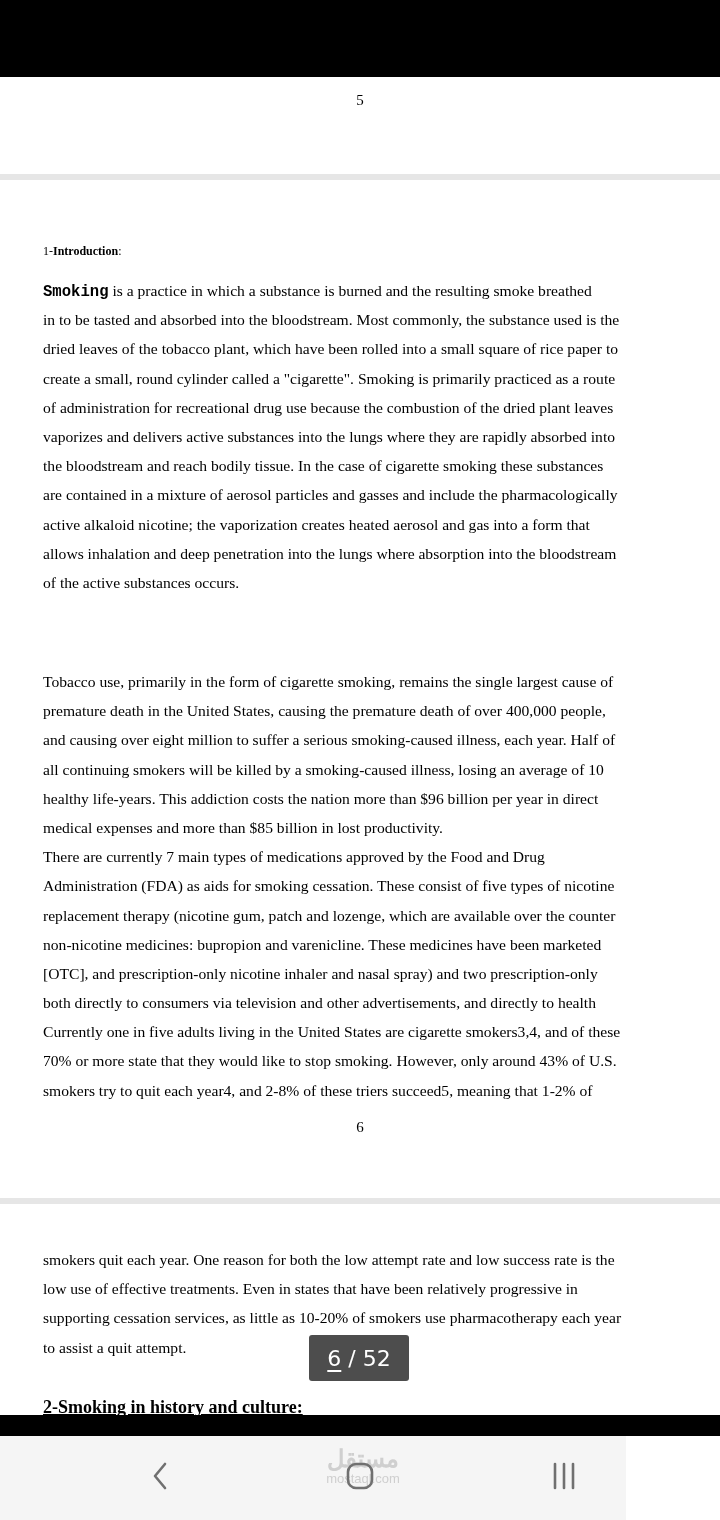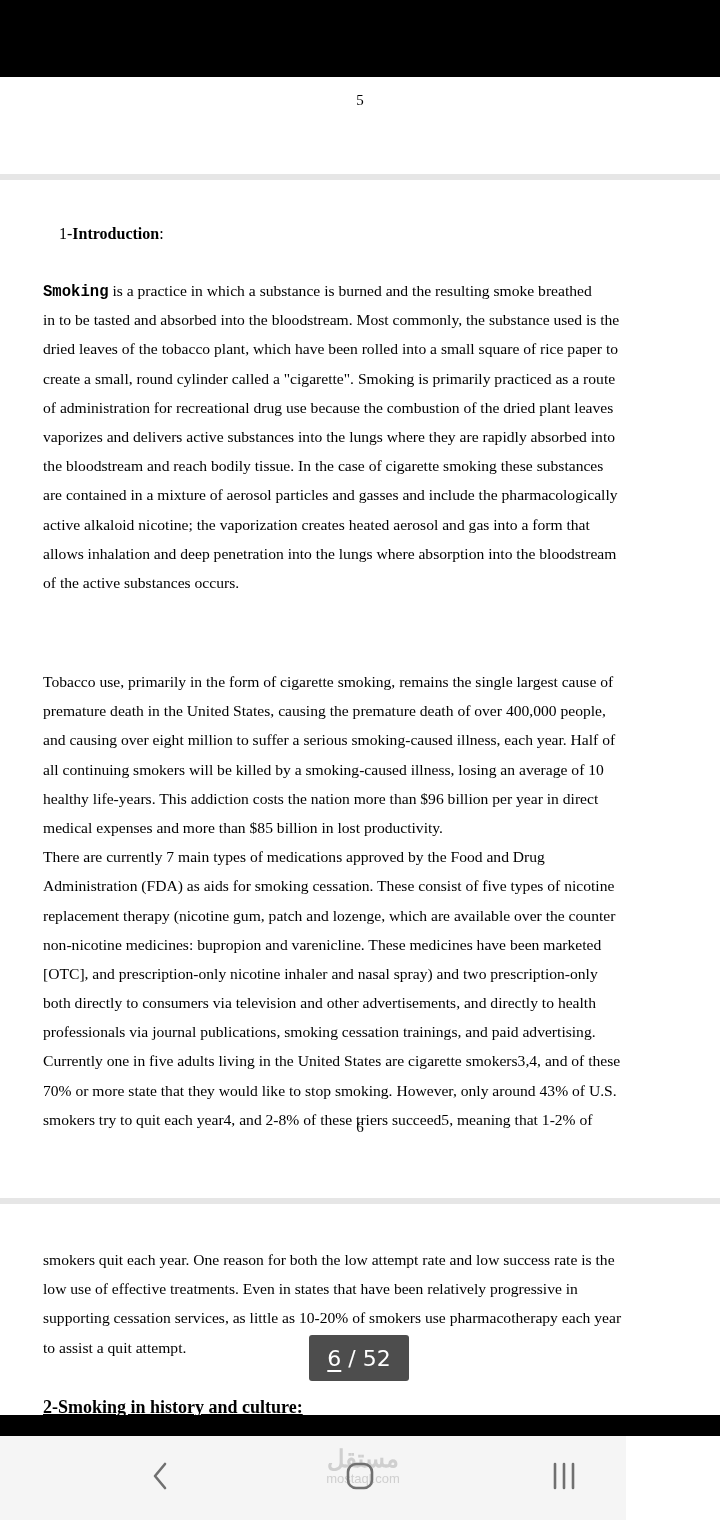--- a/index.html
+++ b/index.html
@@ -1,20 +1,20 @@
 <!DOCTYPE html>
 <html><head>
 <meta charset="utf-8">
 <style>
   html,body{margin:0;padding:0;}
   body{width:720px;height:1520px;position:relative;overflow:hidden;background:#ffffff;font-family:"Liberation Serif",serif;color:#000;}
   .status-bar{position:absolute;left:0;top:0;width:720px;height:77px;background:#000;}
   .page-num{position:absolute;left:0;width:720px;text-align:center;font-family:"Liberation Serif",serif;font-size:15px;}
   .sep{position:absolute;left:0;width:720px;height:6px;background:#e6e6e6;}
-  .heading{position:absolute;left:59px;font-size:16px;}
+  .heading{position:absolute;left:43px;font-size:12px;margin-top:19px;}
   .heading b{font-weight:bold;}
   .para{position:absolute;left:43px;width:640px;font-size:15.6px;line-height:29.2px;white-space:nowrap;}
   .para .line{display:block;height:29.2px;}
   .bold-sans{font-family:Liberation Mono, monospace;font-weight:bold;}
   .page-indicator{position:absolute;left:309px;top:1335px;width:100px;height:46px;background:#4d4d4d;border-radius:3px;color:#fff;font-family:"DejaVu Sans",sans-serif;font-size:22px;display:flex;align-items:center;justify-content:center;}
   .page-indicator .cur{text-decoration:underline;text-underline-offset:4px;}
   .heading2{position:absolute;left:43px;top:1397px;font-size:18px;font-weight:bold;text-decoration:underline;height:18px;overflow:hidden;}
   .black-band{position:absolute;left:0;top:1415px;width:720px;height:21px;background:#000;}
   .nav-bar{position:absolute;left:0;top:1436px;width:626px;height:84px;background:#f5f5f5;}
   .nav-btn{position:absolute;top:18px;width:60px;height:44px;display:flex;align-items:center;justify-content:center;}
@@ -52,21 +52,20 @@
   <span class="line">and causing over eight million to suffer a serious smoking-caused illness, each year. Half of</span>
   <span class="line">all continuing smokers will be killed by a smoking-caused illness, losing an average of 10</span>
   <span class="line">healthy life-years. This addiction costs the nation more than $96 billion per year in direct</span>
   <span class="line">medical expenses and more than $85 billion in lost productivity.</span>
   <span class="line">There are currently 7 main types of medications approved by the Food and Drug</span>
   <span class="line">Administration (FDA) as aids for smoking cessation. These consist of five types of nicotine</span>
   <span class="line">replacement therapy (nicotine gum, patch and lozenge, which are available over the counter</span>
   <span class="line">non-nicotine medicines: bupropion and varenicline. These medicines have been marketed</span>
   <span class="line">[OTC], and prescription-only nicotine inhaler and nasal spray) and two prescription-only</span>
   <span class="line">both directly to consumers via television and other advertisements, and directly to health</span>
-  <span class="line">professionals via journal publications, smoking cessation trainings, and paid advertising.</span>
   <span class="line">Currently one in five adults living in the United States are cigarette smokers3,4, and of these</span>
   <span class="line">70% or more state that they would like to stop smoking. However, only around 43% of U.S.</span>
   <span class="line">smokers try to quit each year4, and 2-8% of these triers succeed5, meaning that 1-2% of</span>
 </div>
 
 <div class="page-num" style="top:1119px;">6</div>
 <div class="sep" style="top:1198px;"></div>
 
 <div class="para" style="top:1245px;">
   <span class="line">smokers quit each year. One reason for both the low attempt rate and low success rate is the</span>

